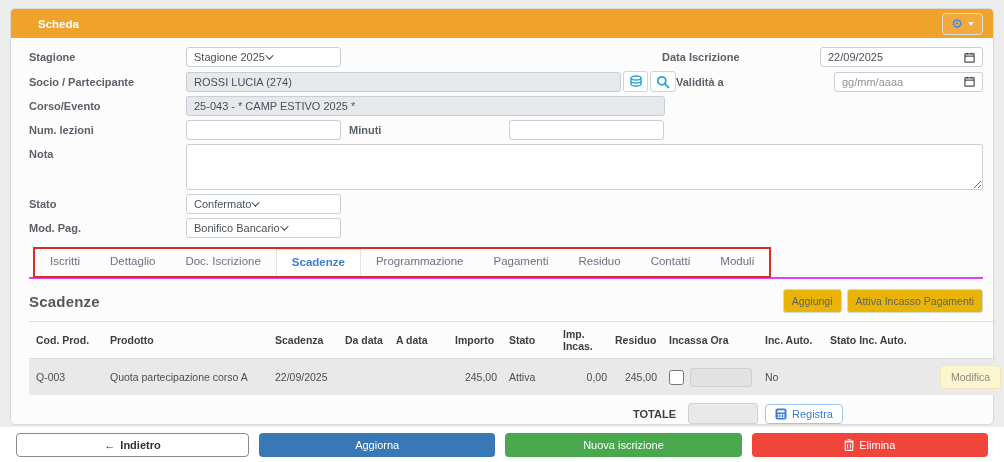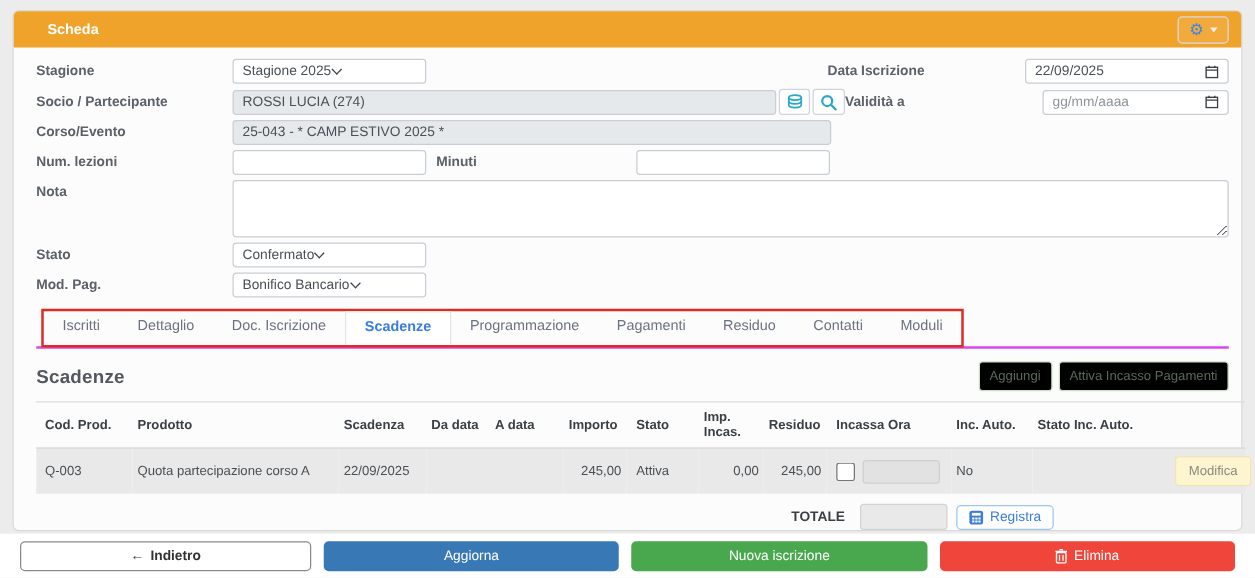--- a/index.html
+++ b/index.html
@@ -56,21 +56,21 @@
 
   .tabwrap { margin-top:9px; border-bottom:2px solid #d946ef; padding-left:4px; }
   .tabs-annotation { display:inline-flex; border:2px solid #dd2c24; margin-bottom:-1px; }
   .tab { padding:6px 15px 7px 15px; color:#6b7280; font-size:11.5px; cursor:pointer; white-space:nowrap; }
   .tab.active { background:#fff; color:#3b7dd8; font-weight:bold; border:1px solid #e4e4e4; border-bottom:1px solid #fff; }
 
   .section-head { display:flex; align-items:center; padding:10px 0 8px 0; }
   .section-title { font-size:15px; color:#53585e; font-weight:bold; letter-spacing:0.2px; }
   .section-actions { margin-left:auto; display:flex; gap:5px; }
   .btn-soft-green {
-    background:#000000; border:1px solid #cddec7; color:#5a685c; border-radius:3px;
+    background:#eab308; border:1px solid #cddec7; color:#5a685c; border-radius:3px;
     font-size:10.5px; padding:5px 8px; cursor:pointer; font-family:"Liberation Sans",sans-serif;
   }
 
   table.sched { width:967px; border-collapse:collapse; table-layout:fixed; }
   table.sched th {
     font-size:10.5px; color:#3a3f44; text-align:left; font-weight:bold;
     border-top:1px solid #dcdcdc; border-bottom:1px solid #dcdcdc; padding:6px 4px;
   }
   table.sched td { font-size:10.5px; color:#4a4f54; padding:6px 4px; background:#e9e9e9; }
   th.num, td.num { text-align:right; }

